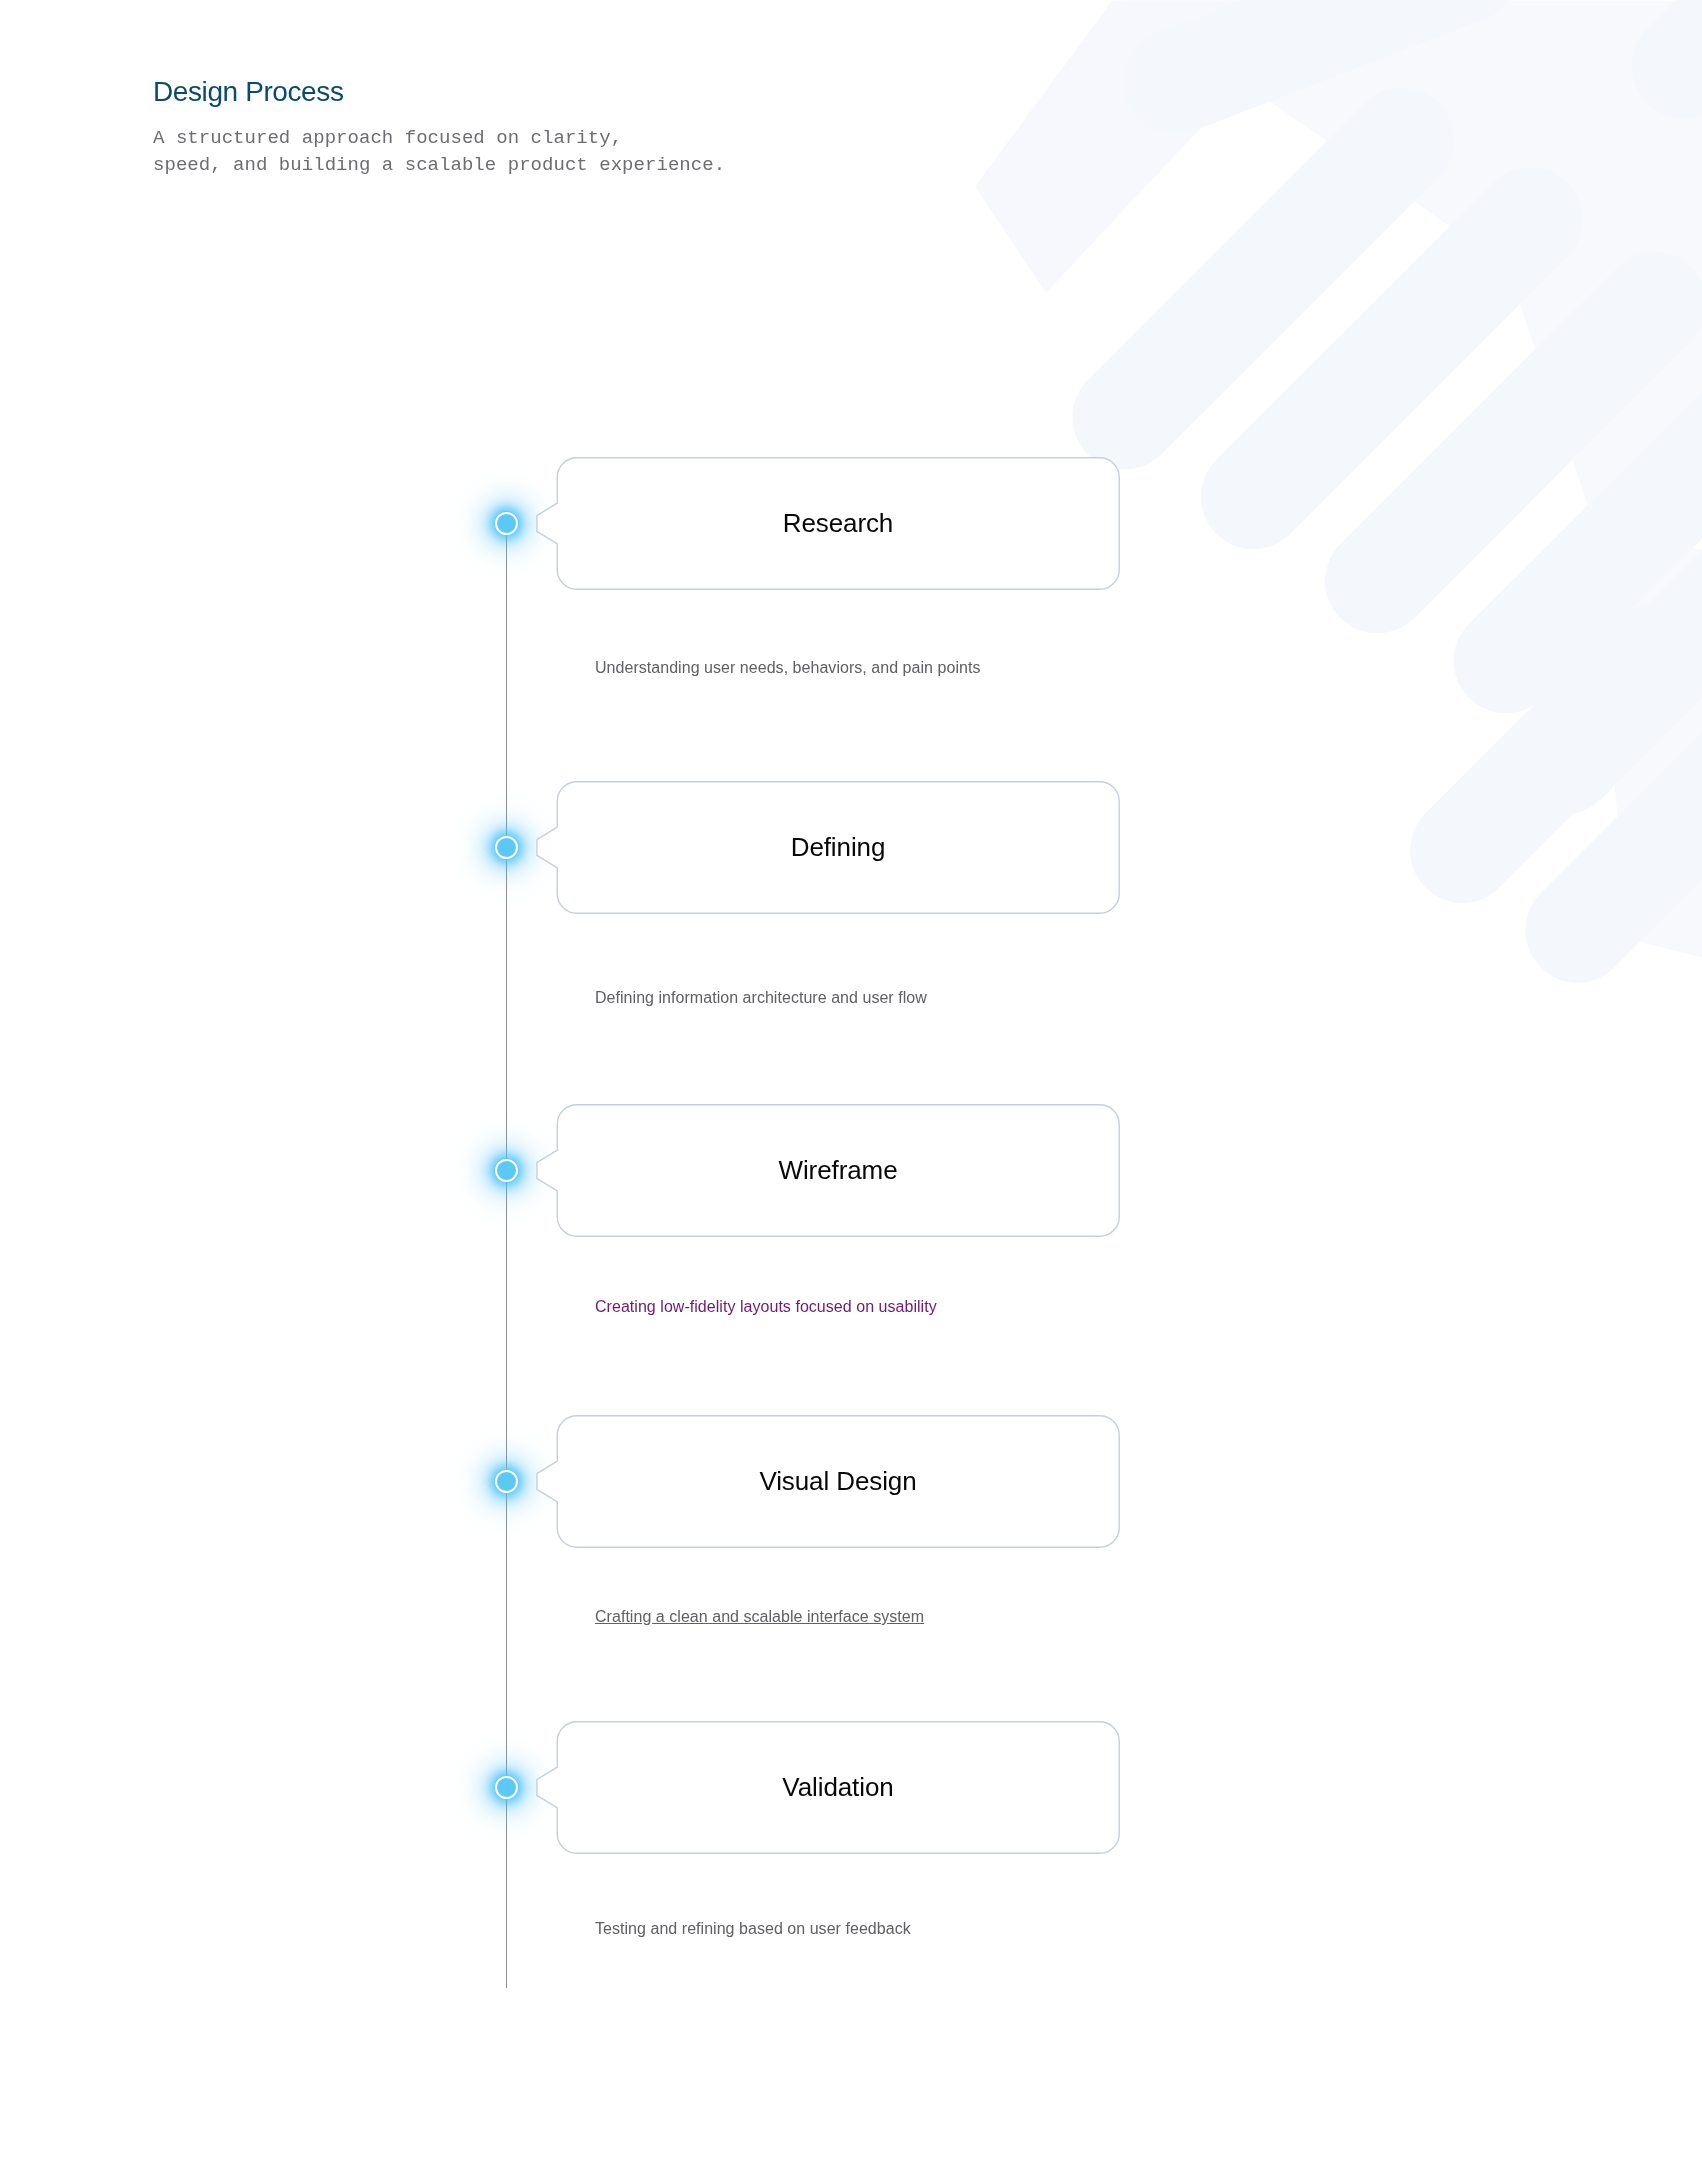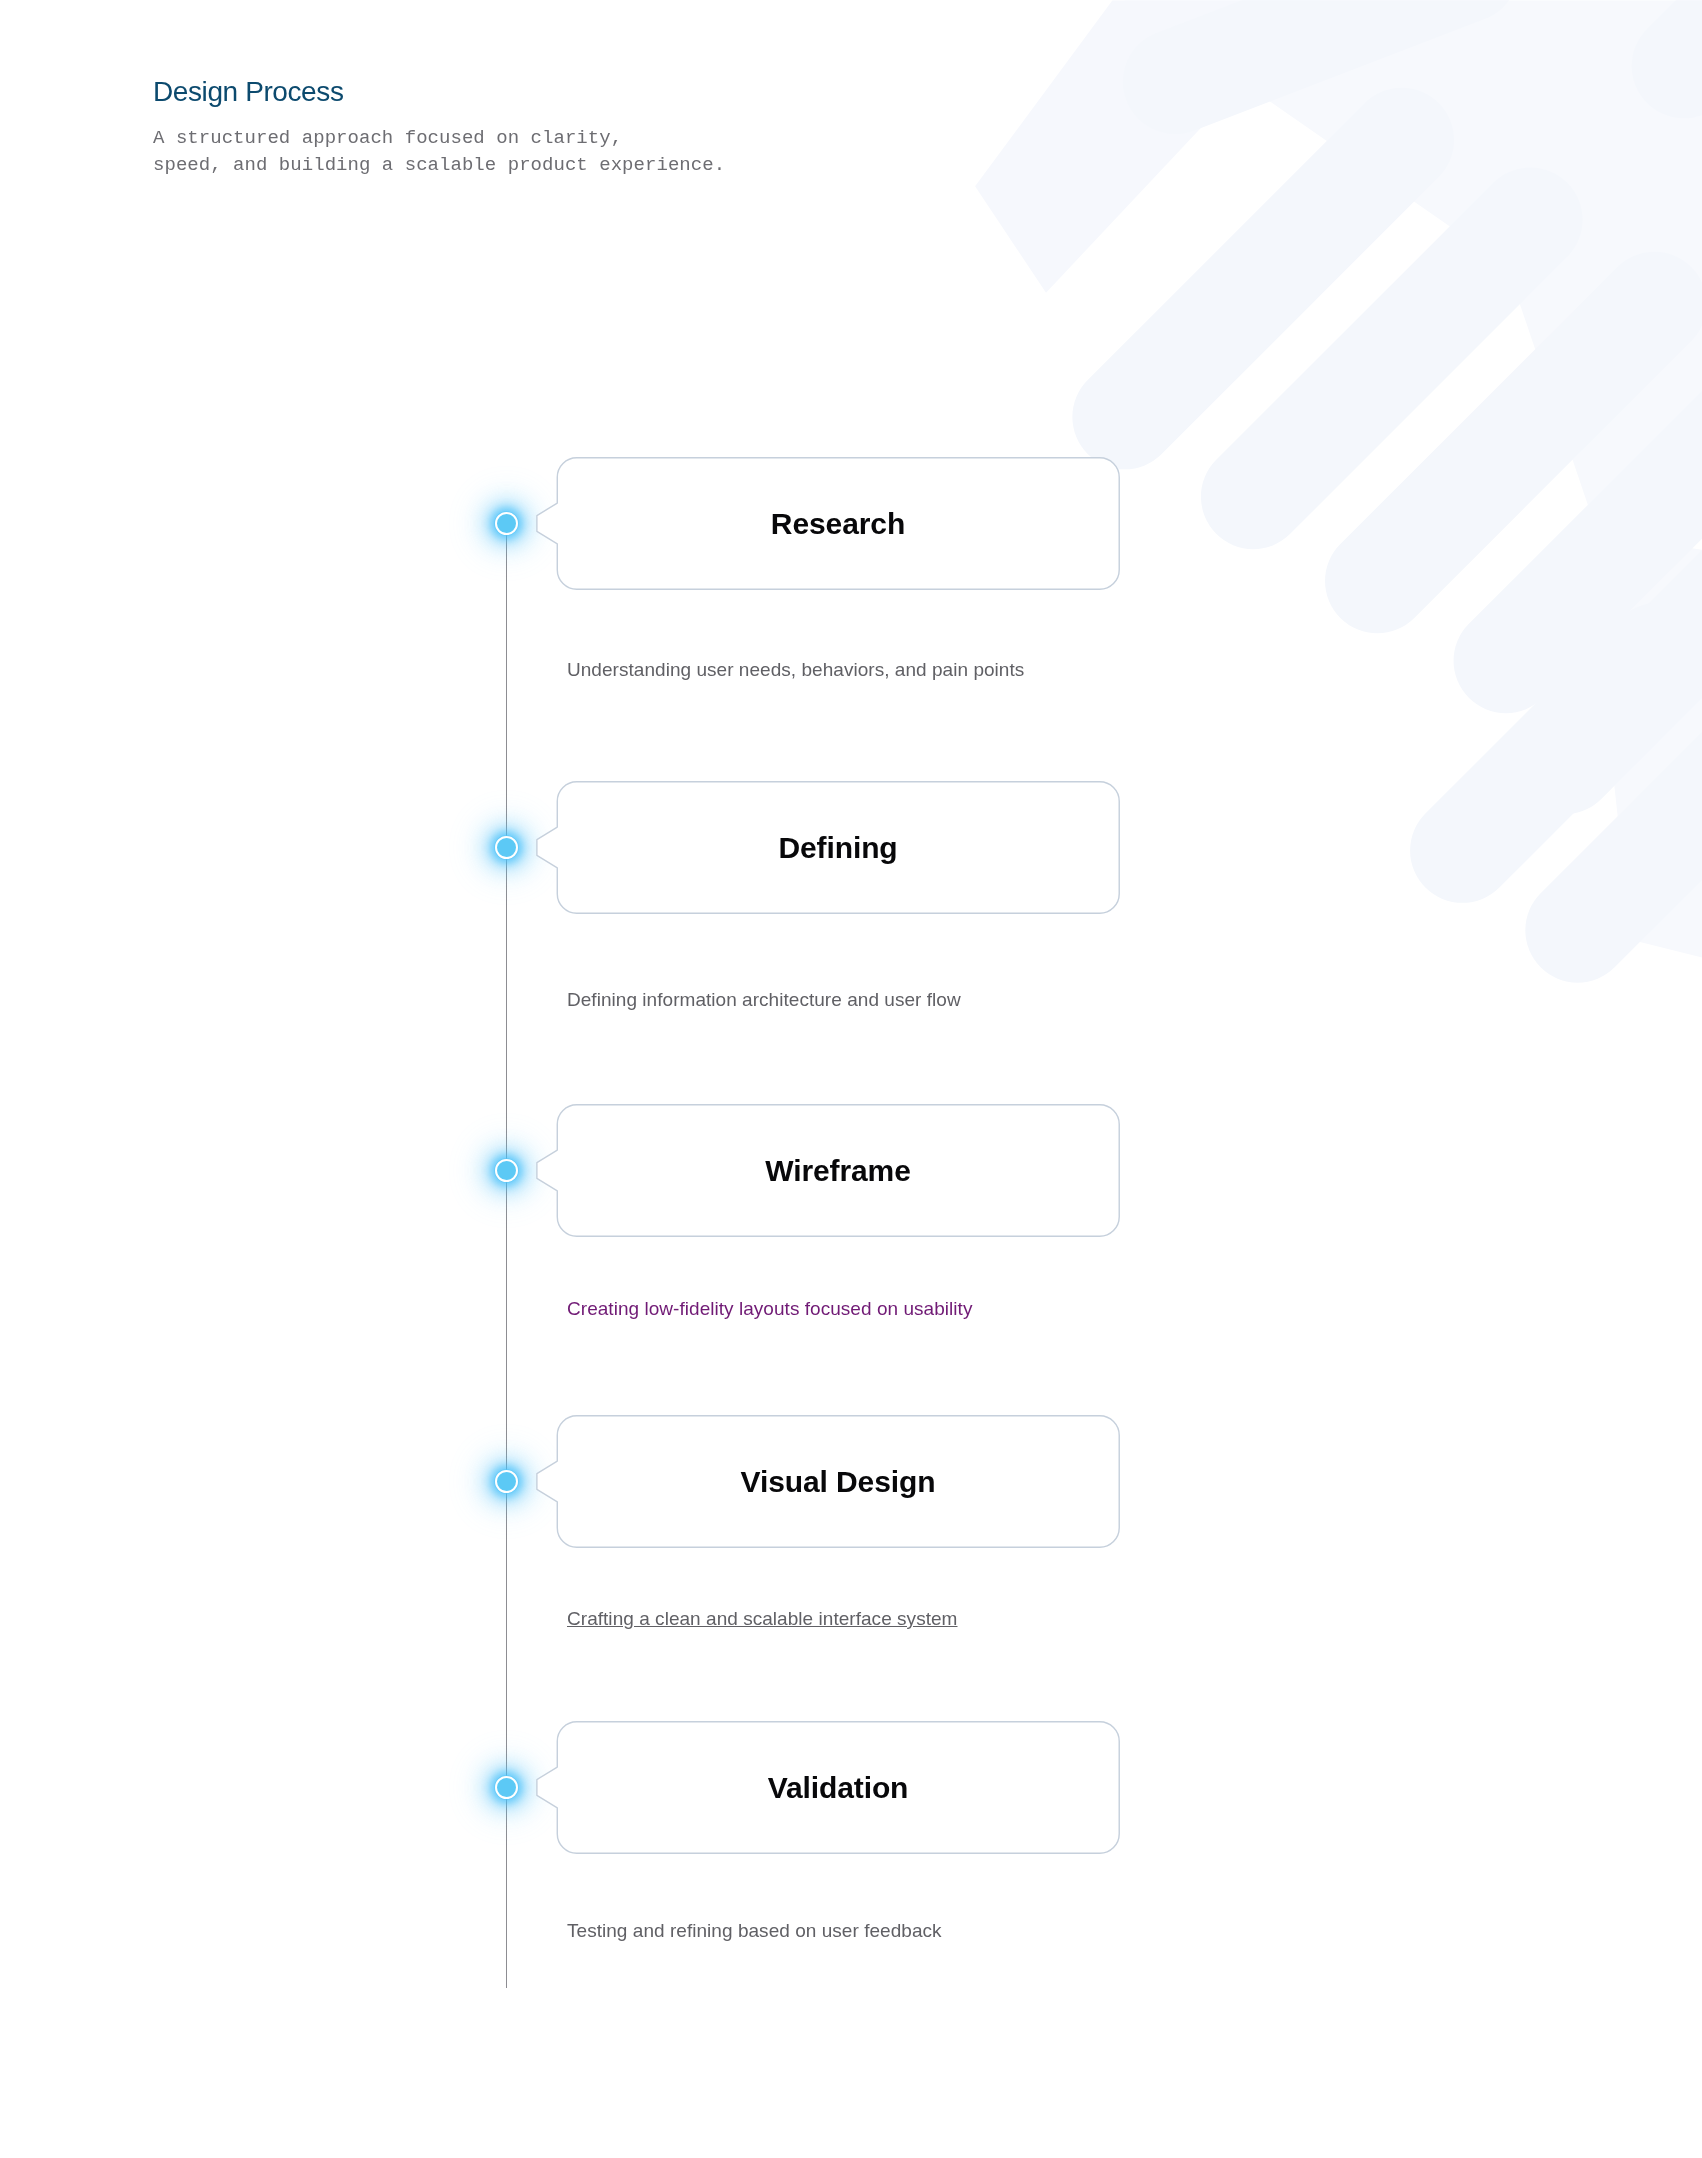--- a/index.html
+++ b/index.html
@@ -91,32 +91,32 @@
   }
   .tl-card .bubble-svg{
     position:absolute;left:-21px;top:0;
     width:585px;height:133px;
     overflow:visible;
   }
   .tl-card .card-title{
     position:absolute;
     left:0;top:0;width:562px;height:133px;
     display:flex;align-items:center;justify-content:center;
-    font-size:30px;
-    font-weight:700;
+    font-size:26px;
+    font-weight:400;
     color:#08080a;
     letter-spacing:-0.1px;
     text-align:center;
   }
 
   
   .tl-desc{
     position:absolute;
-    left:567px;
-    font-size:19px;
+    left:595px;
+    font-size:16px;
     font-weight:400;
     color:#606065;
     letter-spacing:0.04px;
     white-space:nowrap;
   }
 </style>
 </head>
 <body>
 
 <div id="bg-decor">

